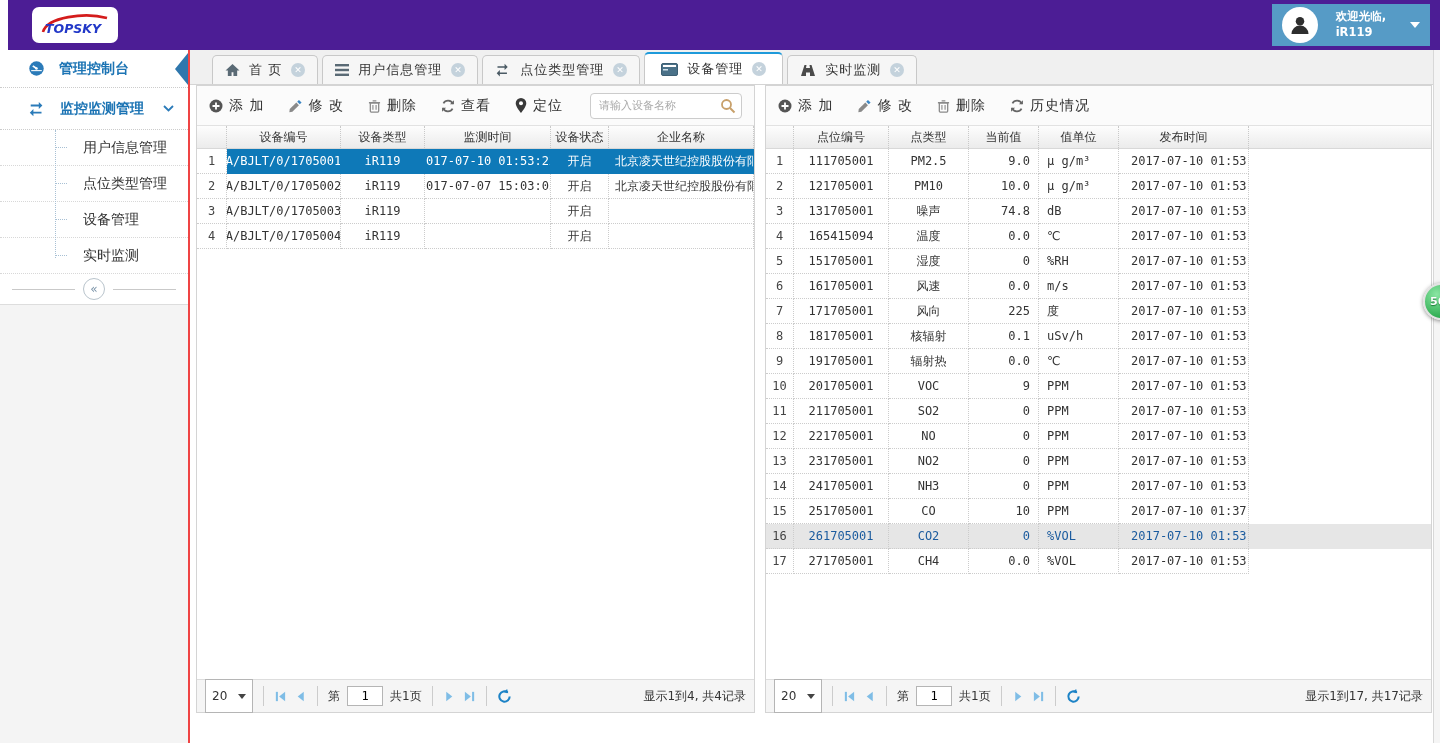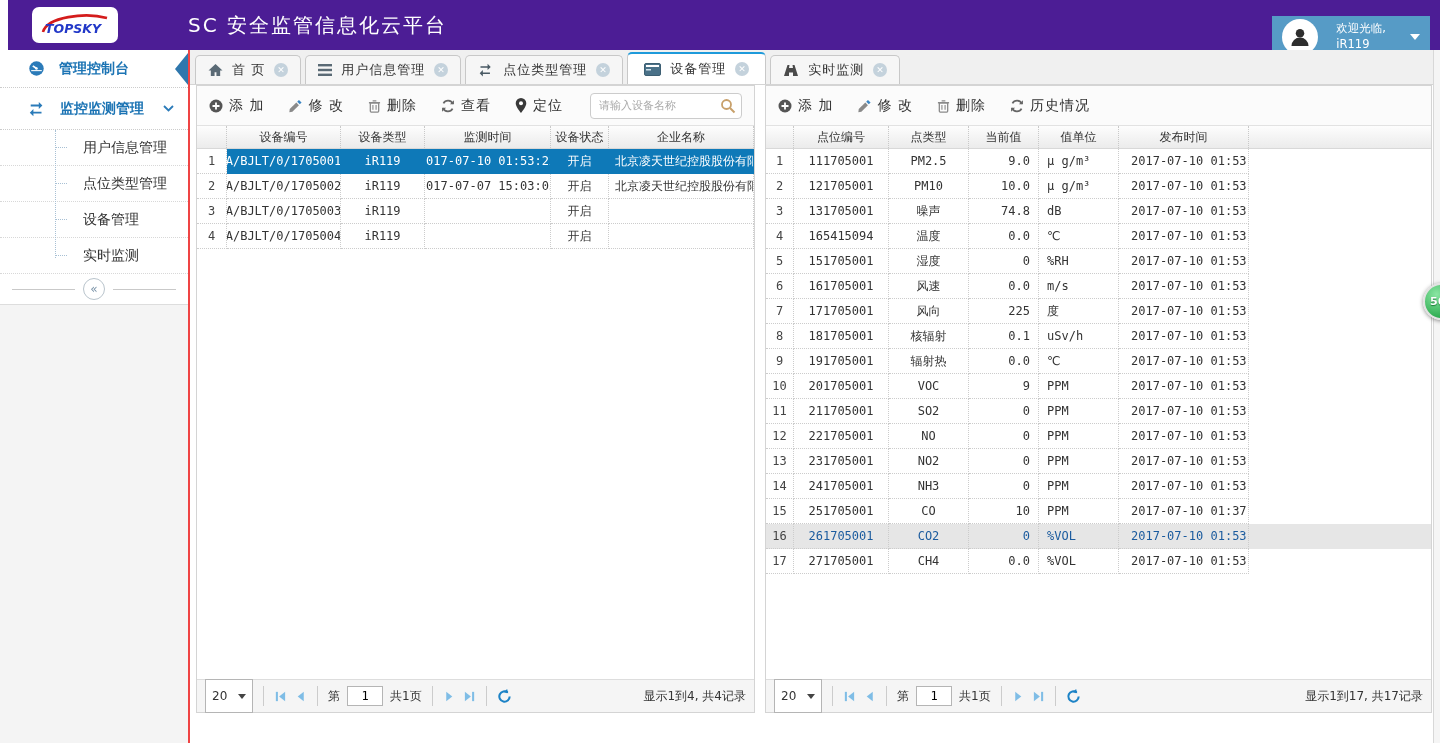--- a/index.html
+++ b/index.html
@@ -6,22 +6,22 @@
   html,body { width:1440px; height:743px; overflow:hidden; background:#fff;
               font-family:"DejaVu Sans", sans-serif; }
   #screen { position:relative; width:1440px; height:743px; overflow:hidden; background:#fff; }
 
   
   .app-header { position:absolute; left:0; top:0; width:1440px; height:50px; background:#4c1d95;margin-left:8px; }
   .logo-box { position:absolute; left:24px; top:7px; width:86px; height:36px; background:#fff;
               border-radius:7px; display:flex; align-items:center; justify-content:center; }
   .app-title { position:absolute; left:180px; top:0; height:50px; line-height:50px;
                color:#fff; font-size:20px; letter-spacing:2px; }
-  .user-box { position:absolute; right:18px; top:16px; height:42px; min-width:150px;
-              background:#569bc6; display:flex; align-items:center; padding:0 10px; gap:18px; }
+  .user-box { position:absolute; right:18px; top:4px; height:42px; min-width:150px;
+              background:#569bc6; display:flex; align-items:center; padding:0 10px; gap:18px;font-weight:bold; }
   .avatar { width:36px; height:36px; border-radius:50%; background:#fff; display:flex;
             align-items:center; justify-content:center; flex:0 0 36px; }
   .user-text { color:#fff; font-size:11.5px; line-height:1.35; }
   .caret-down-w { width:0; height:0; border-left:5px solid transparent; border-right:5px solid transparent;
                   border-top:6px solid #fff; margin-left:6px; }
 
   
   .sidebar { position:absolute; left:0; top:50px; width:190px; bottom:0; background:#f4f4f4;
              border-right:2px solid #ef4444; }
   .sidebar-nav { background:#fff; border-bottom:1px solid #ddd; }
@@ -41,21 +41,21 @@
   .sub-row .stub { width:12px; border-top:1px dotted #a8c0d4; margin-right:16px; }
   .collapse-bar { height:30px; display:flex; align-items:center; padding:0 12px; gap:8px; background:#fff; }
   .collapse-bar .line { flex:1; border-top:1px solid #c9c9c9; }
   .collapse-btn { width:22px; height:22px; border:1px solid #b9c4cc; border-radius:50%;
                   background:#fff; color:#7a93a8; font-size:12px; line-height:20px;
                   text-align:center; cursor:pointer; }
 
   
   .tabstrip { position:absolute; left:190px; top:50px; right:0; height:35px; background:#f0f0f0;
               border-bottom:1px solid #d4d4d4; display:flex; align-items:flex-end;
-              padding-left:5px; gap:4px; }
+              padding-left:22px; gap:4px; }
   .tab { height:29px; display:flex; align-items:center; gap:9px; padding:0 12px;
          background:#f6f6f6; border:1px solid #c8c8c8; border-bottom:none;
          border-radius:5px 5px 0 0; font-size:13px; color:#333; cursor:pointer; }
   .tab.active { background:#fff; border-top:2px solid #1e9ada; height:32px; padding:0 16px; }
   .tab-close { width:14px; height:14px; border-radius:50%; background:#c4d2dc; color:#fff;
                font-size:9px; line-height:14px; text-align:center; font-weight:bold; cursor:pointer; }
   .tab-label { letter-spacing:1px; }
 
   
   .main-bg { position:absolute; left:190px; top:85px; right:0; bottom:0; background:#fff; }
@@ -123,21 +123,20 @@
 
 <div id="screen">
 
   <div class="app-header">
     <div class="logo-box">
       <svg width="76" height="28" viewBox="0 0 76 28">
         <path d="M6 21 C 10 6, 48 1, 70 7" fill="none" stroke="#d41c1c" stroke-width="2.6"></path>
         <text x="8" y="22" font-size="12.5" font-weight="bold" font-style="italic" font-family="DejaVu Sans, sans-serif" fill="#2238c8">TOPSKY</text>
       </svg>
     </div>
-    <div class="app-title">SC 安全监管信息化云平台</div>
     <div class="user-box">
       <div class="avatar">
         <svg width="22" height="22" viewBox="0 0 16 16">
           <circle cx="8" cy="5.2" r="3.1" fill="#2e2e2e"></circle>
           <path d="M1.8 14.5a6.2 6.2 0 0 1 12.4 0z" fill="#2e2e2e"></path>
         </svg>
       </div>
       <div class="user-text">
         <div>欢迎光临,</div>
         <div>iR119</div>

